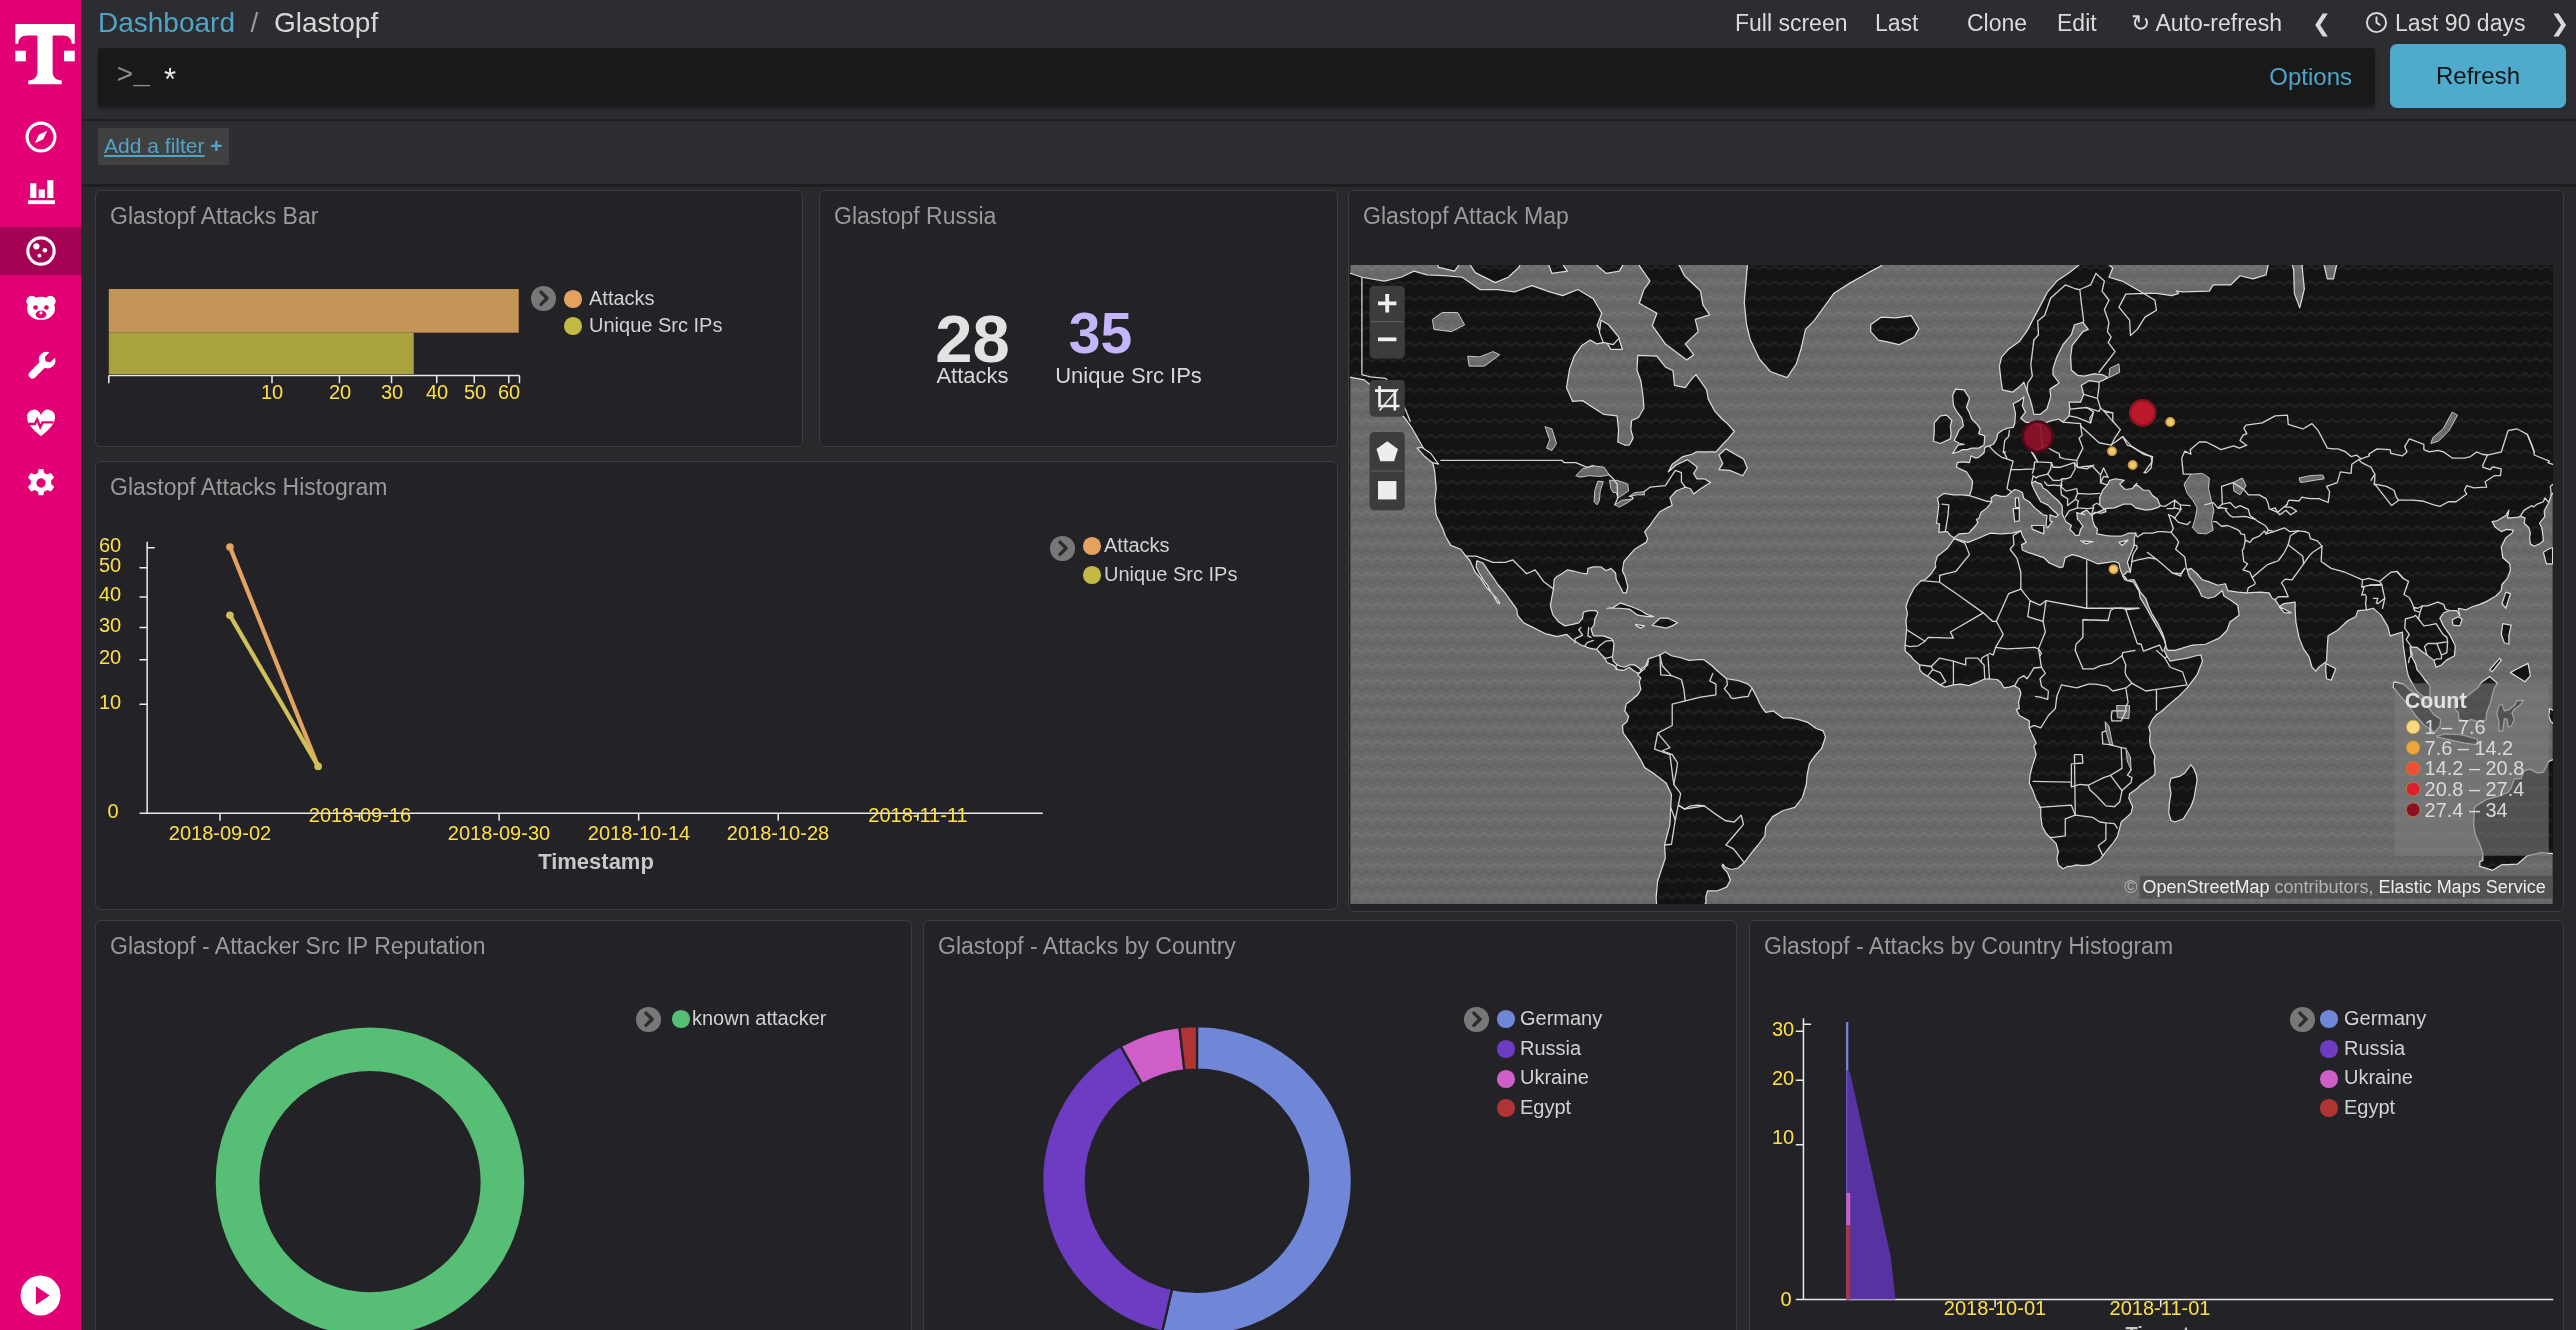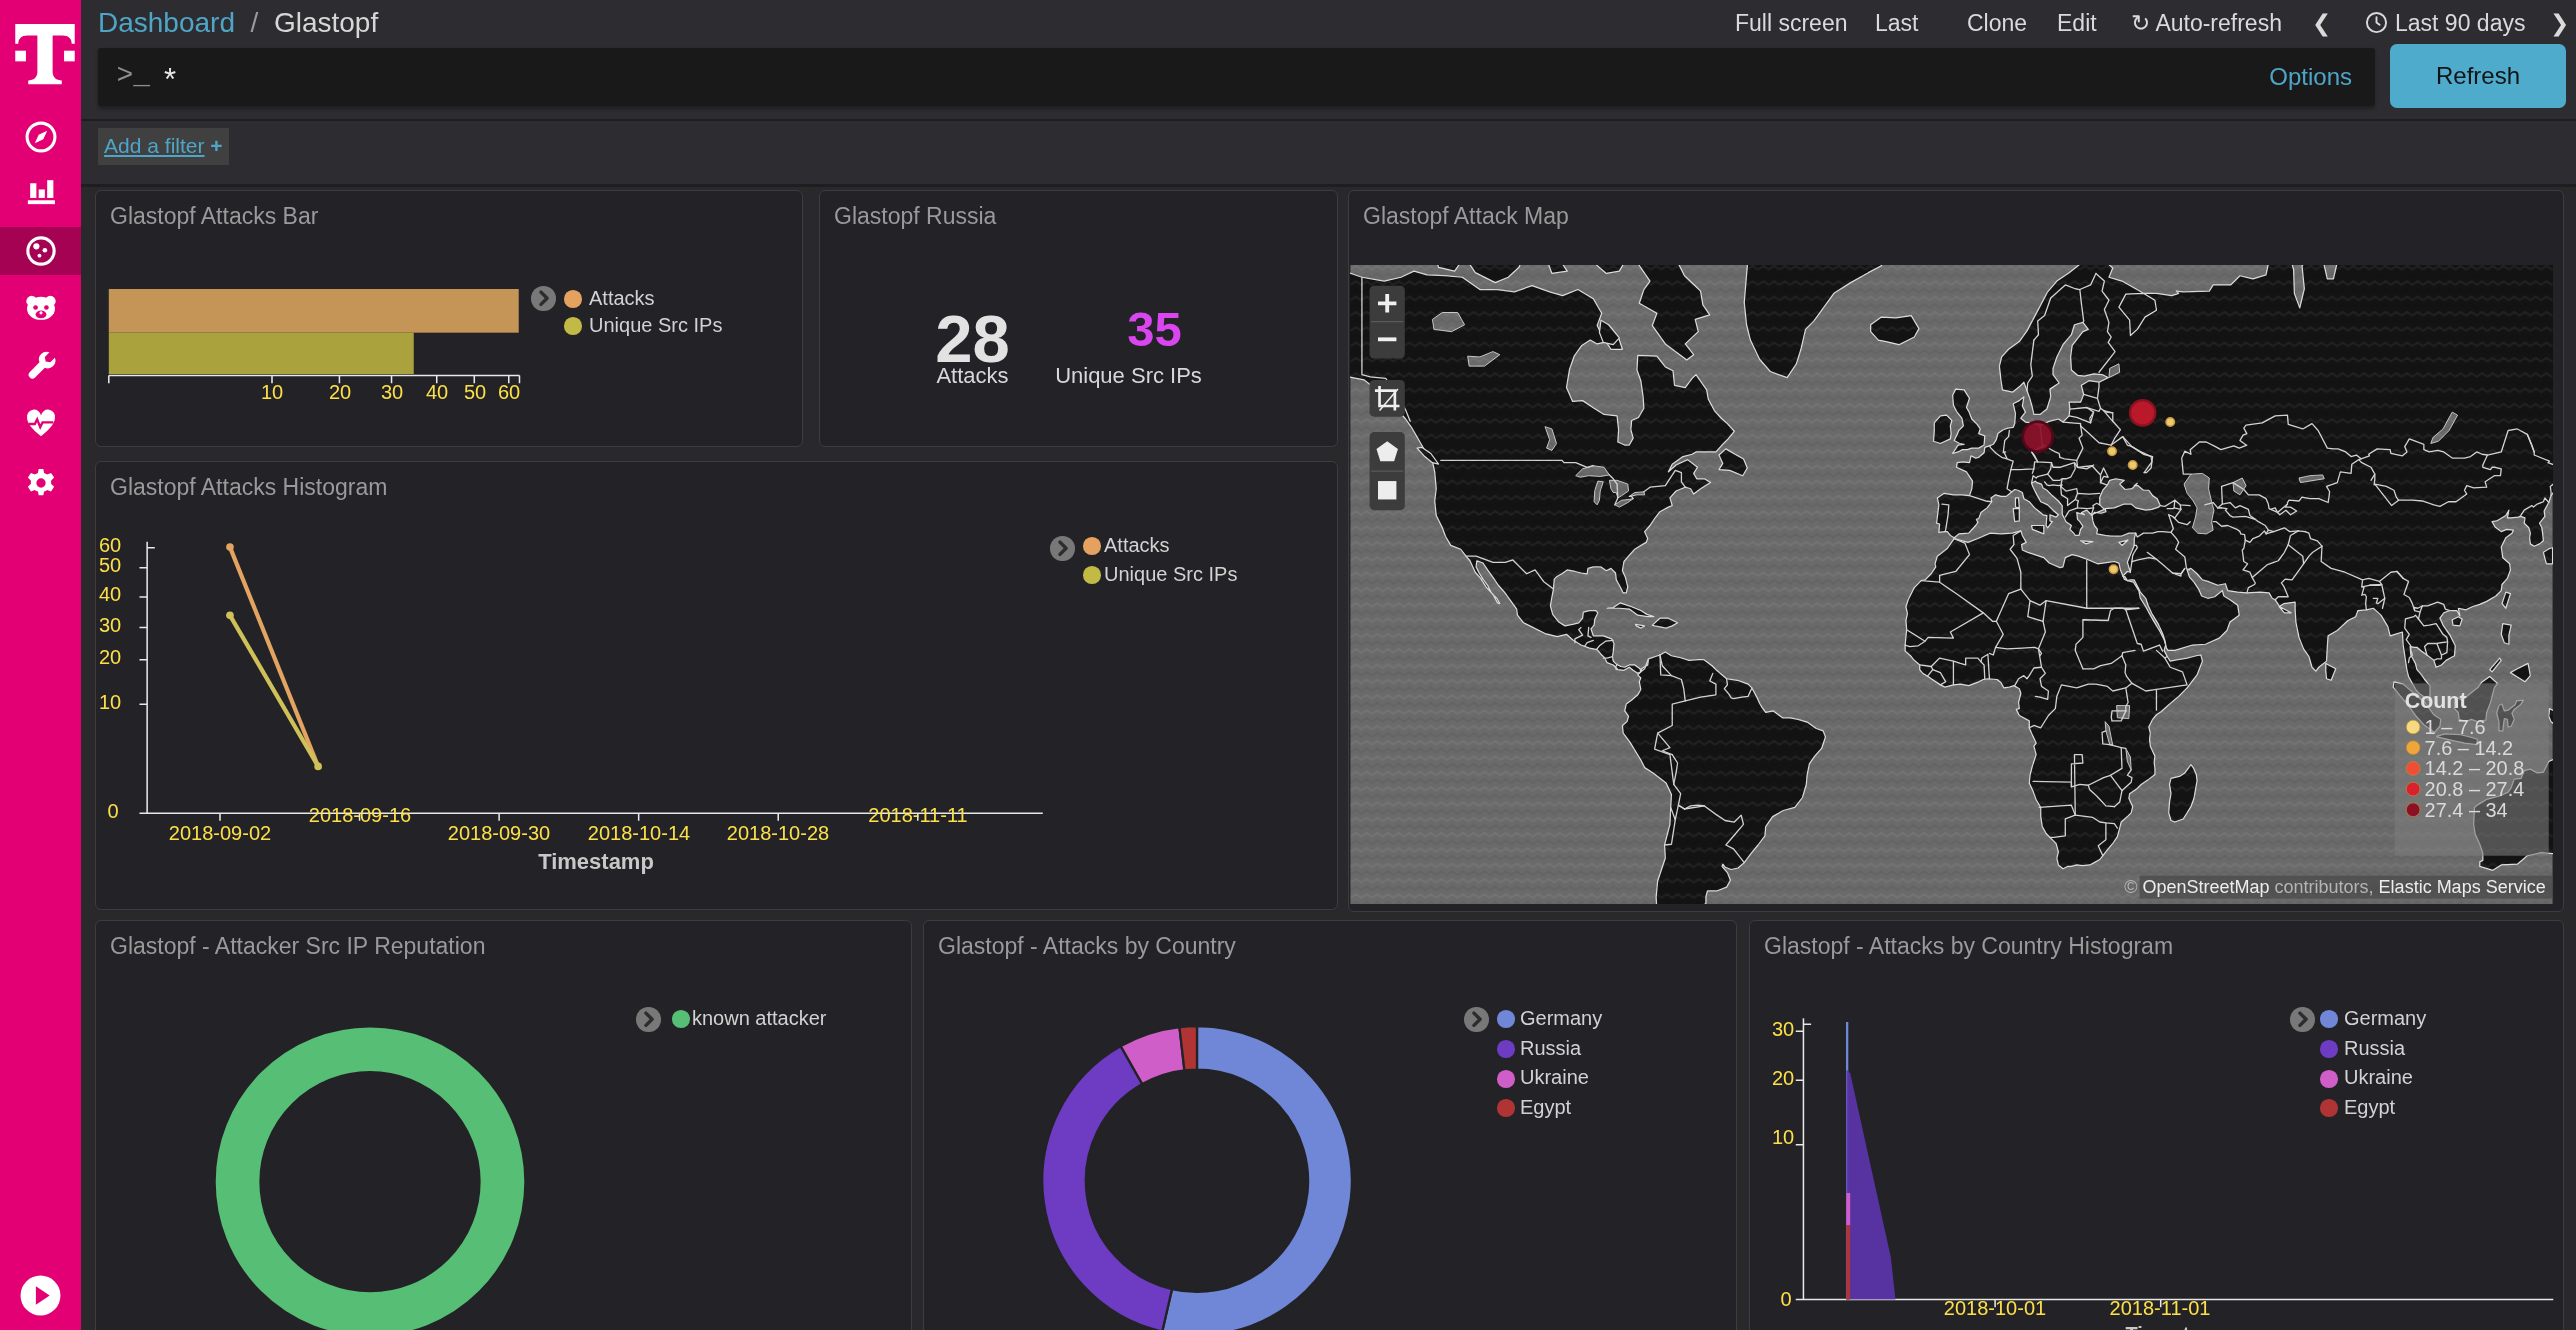--- a/index.html
+++ b/index.html
@@ -143,21 +143,21 @@
     </div>
   <div class="ldot" style="left:564px;top:290px;background:#e5a160;"></div>
   <div class="ltext" style="left:589px;top:287px;">Attacks</div>
   <div class="ldot" style="left:564px;top:317px;background:#c3ba45;"></div>
   <div class="ltext" style="left:589px;top:314px;">Unique Src IPs</div>
 
   <div class="panel" style="left:819px;top:190px;width:519px;height:257px;">
     <div class="ptitle">Glastopf Russia</div>
   </div>
   <div class="abs" style="left:819px;top:305px;width:307px;text-align:center;font-size:67px;font-weight:bold;color:#e2e2e2;line-height:1;">28</div>
-  <div class="abs" style="left:1001px;top:305px;width:307px;text-align:center;font-size:49px;font-weight:bold;color:#d946ef;line-height:1;">35</div>
+  <div class="abs" style="left:947px;top:305px;width:307px;text-align:center;font-size:57px;font-weight:bold;color:#c4b5fd;line-height:1;">35</div>
   <div class="abs" style="left:819px;top:363px;width:307px;text-align:center;font-size:22px;color:#d8d8d8;">Attacks</div>
   <div class="abs" style="left:975px;top:363px;width:307px;text-align:center;font-size:22px;color:#d8d8d8;">Unique Src IPs</div>
 
   <div class="panel" style="left:1348px;top:190px;width:1216px;height:722px;">
     <div class="ptitle">Glastopf Attack Map</div>
   </div>
   <div class="abs" id="mapbox" style="left:1350px;top:265px;width:1203px;height:639px;overflow:hidden;">
       <svg width="1203" height="639" viewBox="0 0 1569 834">
         <defs>
           <pattern id="waves" width="28" height="20" patternUnits="userSpaceOnUse">

